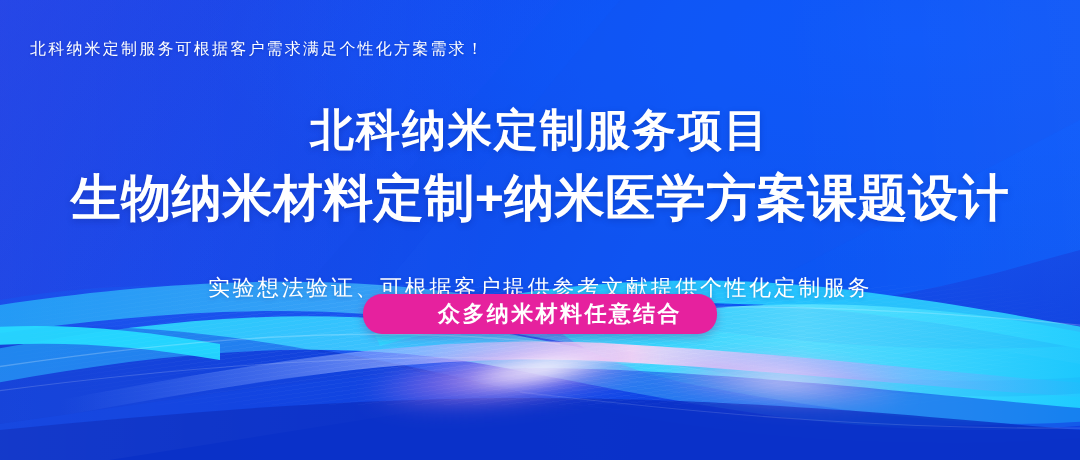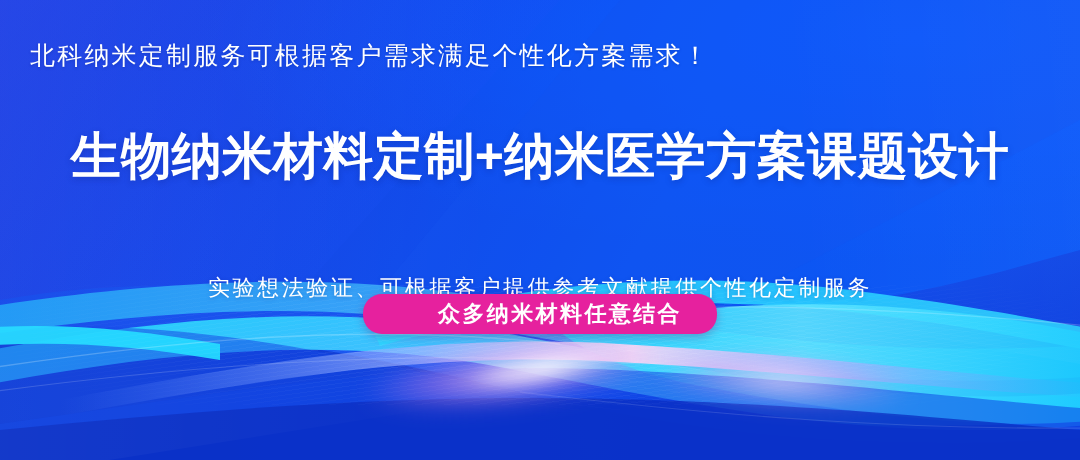--- a/index.html
+++ b/index.html
@@ -67,37 +67,37 @@
     background:radial-gradient(50% 50% at 50% 50%, rgba(255,255,255,.95) 0%, rgba(255,255,255,0) 70%);
     filter:blur(7px);transform:rotate(-9deg);pointer-events:none;
   }
 
   
   .content{position:relative;width:100%;height:100%;}
 
   .eyebrow{
     position:absolute;left:30px;top:39px;
     color:#ffffff;
-    font-size:25px;
+    font-size:16px;
     font-weight:400;
     letter-spacing:2.2px;
     white-space:nowrap;
     text-shadow:0 1px 3px rgba(0,30,120,.30);
   }
 
   .headline{
     position:absolute;left:0;right:0;top:104px;
     text-align:center;color:#ffffff;
     font-weight:700;
     line-height:1.18;
     letter-spacing:1px;
     text-shadow:0 2px 6px rgba(0,25,110,.25);
   }
   .headline .l1{display:block;font-size:44px;letter-spacing:2px;}
-  .headline .l2{display:block;font-size:50px;letter-spacing:0.5px;margin-top:23px;}
+  .headline .l2{display:block;font-size:50px;letter-spacing:0.5px;margin-top:13px;}
 
   .subtitle{
     position:absolute;left:0;right:0;top:243px;
     text-align:center;color:#ffffff;
     font-size:22px;font-weight:400;
     letter-spacing:2.6px;
     text-shadow:0 1px 4px rgba(0,30,120,.28);
     margin-top:30px;
   }
 
@@ -197,20 +197,21 @@
   <div class="mesh m2"></div>
   <div class="glow-pink"></div>
   <div class="glow-pink b"></div>
   <div class="glow-white"></div>
 
   <div class="content">
 
     <div class="eyebrow">北科纳米定制服务可根据客户需求满足个性化方案需求！</div>
 
     <div class="headline">
+      <span class="l1">北科纳米定制服务项目</span>
       <span class="l2">生物纳米材料定制+纳米医学方案课题设计</span>
     </div>
 
     <div class="subtitle">实验想法验证、可根据客户提供参考文献提供个性化定制服务</div>
 
     <div class="pill">
       <span class="pill-text">众多纳米材料任意结合</span>
     </div>
 
   </div>

